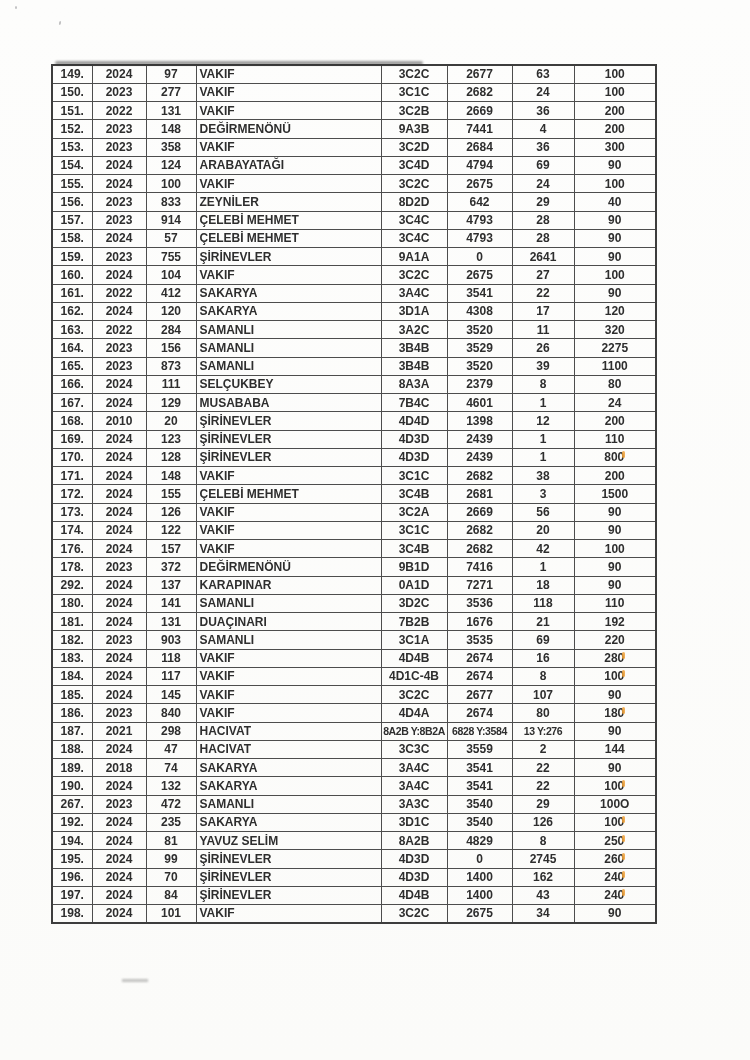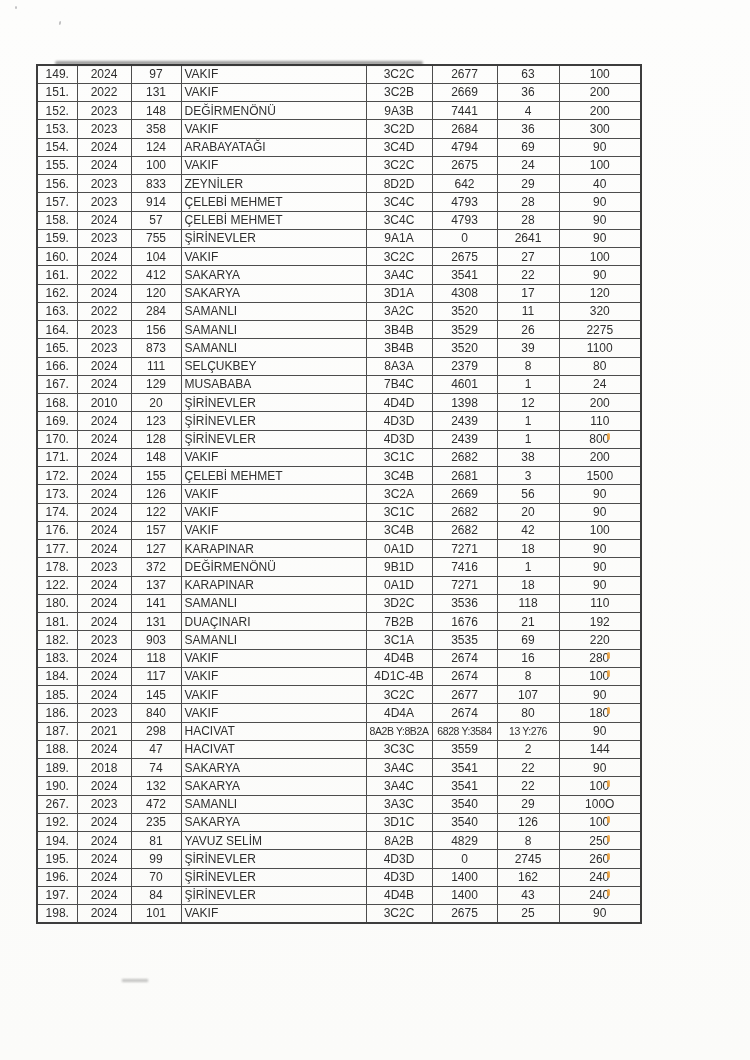--- a/index.html
+++ b/index.html
@@ -17,22 +17,22 @@
   }
   .speck {
     position: absolute;
     background: rgba(120,120,125,0.45);
     border-radius: 50%;
   }
   .speck1 { left: 15px; top: 6px;  width: 2px; height: 3px; }
   .speck2 { left: 59px; top: 21px; width: 2px; height: 4px; transform: rotate(12deg); }
   .table-wrap {
     position: absolute;
-    left: 36px; top: 64px;
-    width: 604px; height: 811px;
+    left: 51px; top: 64px;
+    width: 604px; height: 811px; font-weight: bold;
   }
   table.records {
     width: 100%; height: 100%;
     border-collapse: collapse;
     table-layout: fixed;
     border: 2px solid #3d3d3d;
   }
   table.records td {
     border: 1px solid #4d4d4d;
     font-size: 12px;
@@ -101,20 +101,30 @@
             <td class="c0"><span>149.</span></td>
             <td class="c1"><span>2024</span></td>
             <td class="c2"><span>97</span></td>
             <td class="c3"><span>VAKIF</span></td>
             <td class="c4"><span>3C2C</span></td>
             <td class="c5"><span>2677</span></td>
             <td class="c6"><span>63</span></td>
             <td class="c7"><span>100</span></td>
           </tr>
           <tr>
+            <td class="c0"><span>150.</span></td>
+            <td class="c1"><span>2023</span></td>
+            <td class="c2"><span>277</span></td>
+            <td class="c3"><span>VAKIF</span></td>
+            <td class="c4"><span>3C1C</span></td>
+            <td class="c5"><span>2682</span></td>
+            <td class="c6"><span>24</span></td>
+            <td class="c7"><span>100</span></td>
+          </tr>
+          <tr>
             <td class="c0"><span>151.</span></td>
             <td class="c1"><span>2022</span></td>
             <td class="c2"><span>131</span></td>
             <td class="c3"><span>VAKIF</span></td>
             <td class="c4"><span>3C2B</span></td>
             <td class="c5"><span>2669</span></td>
             <td class="c6"><span>36</span></td>
             <td class="c7"><span>200</span></td>
           </tr>
           <tr>
@@ -351,41 +361,31 @@
             <td class="c0"><span>176.</span></td>
             <td class="c1"><span>2024</span></td>
             <td class="c2"><span>157</span></td>
             <td class="c3"><span>VAKIF</span></td>
             <td class="c4"><span>3C4B</span></td>
             <td class="c5"><span>2682</span></td>
             <td class="c6"><span>42</span></td>
             <td class="c7"><span>100</span></td>
           </tr>
           <tr>
-            <td class="c0"><span>177.</span></td>
-            <td class="c1"><span>2024</span></td>
-            <td class="c2"><span>127</span></td>
-            <td class="c3"><span>KARAPINAR</span></td>
-            <td class="c4"><span>0A1D</span></td>
-            <td class="c5"><span>7271</span></td>
-            <td class="c6"><span>18</span></td>
-            <td class="c7"><span>90</span></td>
-          </tr>
-          <tr>
             <td class="c0"><span>178.</span></td>
             <td class="c1"><span>2023</span></td>
             <td class="c2"><span>372</span></td>
             <td class="c3"><span>DEĞİRMENÖNÜ</span></td>
             <td class="c4"><span>9B1D</span></td>
             <td class="c5"><span>7416</span></td>
             <td class="c6"><span>1</span></td>
             <td class="c7"><span>90</span></td>
           </tr>
           <tr>
-            <td class="c0"><span>122.</span></td>
+            <td class="c0"><span>292.</span></td>
             <td class="c1"><span>2024</span></td>
             <td class="c2"><span>137</span></td>
             <td class="c3"><span>KARAPINAR</span></td>
             <td class="c4"><span>0A1D</span></td>
             <td class="c5"><span>7271</span></td>
             <td class="c6"><span>18</span></td>
             <td class="c7"><span>90</span></td>
           </tr>
           <tr>
             <td class="c0"><span>180.</span></td>
@@ -557,21 +557,21 @@
             <td class="c6"><span>43</span></td>
             <td class="c7"><span>240</span><span class="warm-dot"></span></td>
           </tr>
           <tr>
             <td class="c0"><span>198.</span></td>
             <td class="c1"><span>2024</span></td>
             <td class="c2"><span>101</span></td>
             <td class="c3"><span>VAKIF</span></td>
             <td class="c4"><span>3C2C</span></td>
             <td class="c5"><span>2675</span></td>
-            <td class="c6"><span>25</span></td>
+            <td class="c6"><span>34</span></td>
             <td class="c7"><span>90</span></td>
           </tr>
         </tbody>
     </table>
   </div>
 
   <div class="smudge-top"></div>
   <div class="smudge-bottom"></div>
 </div>
 

